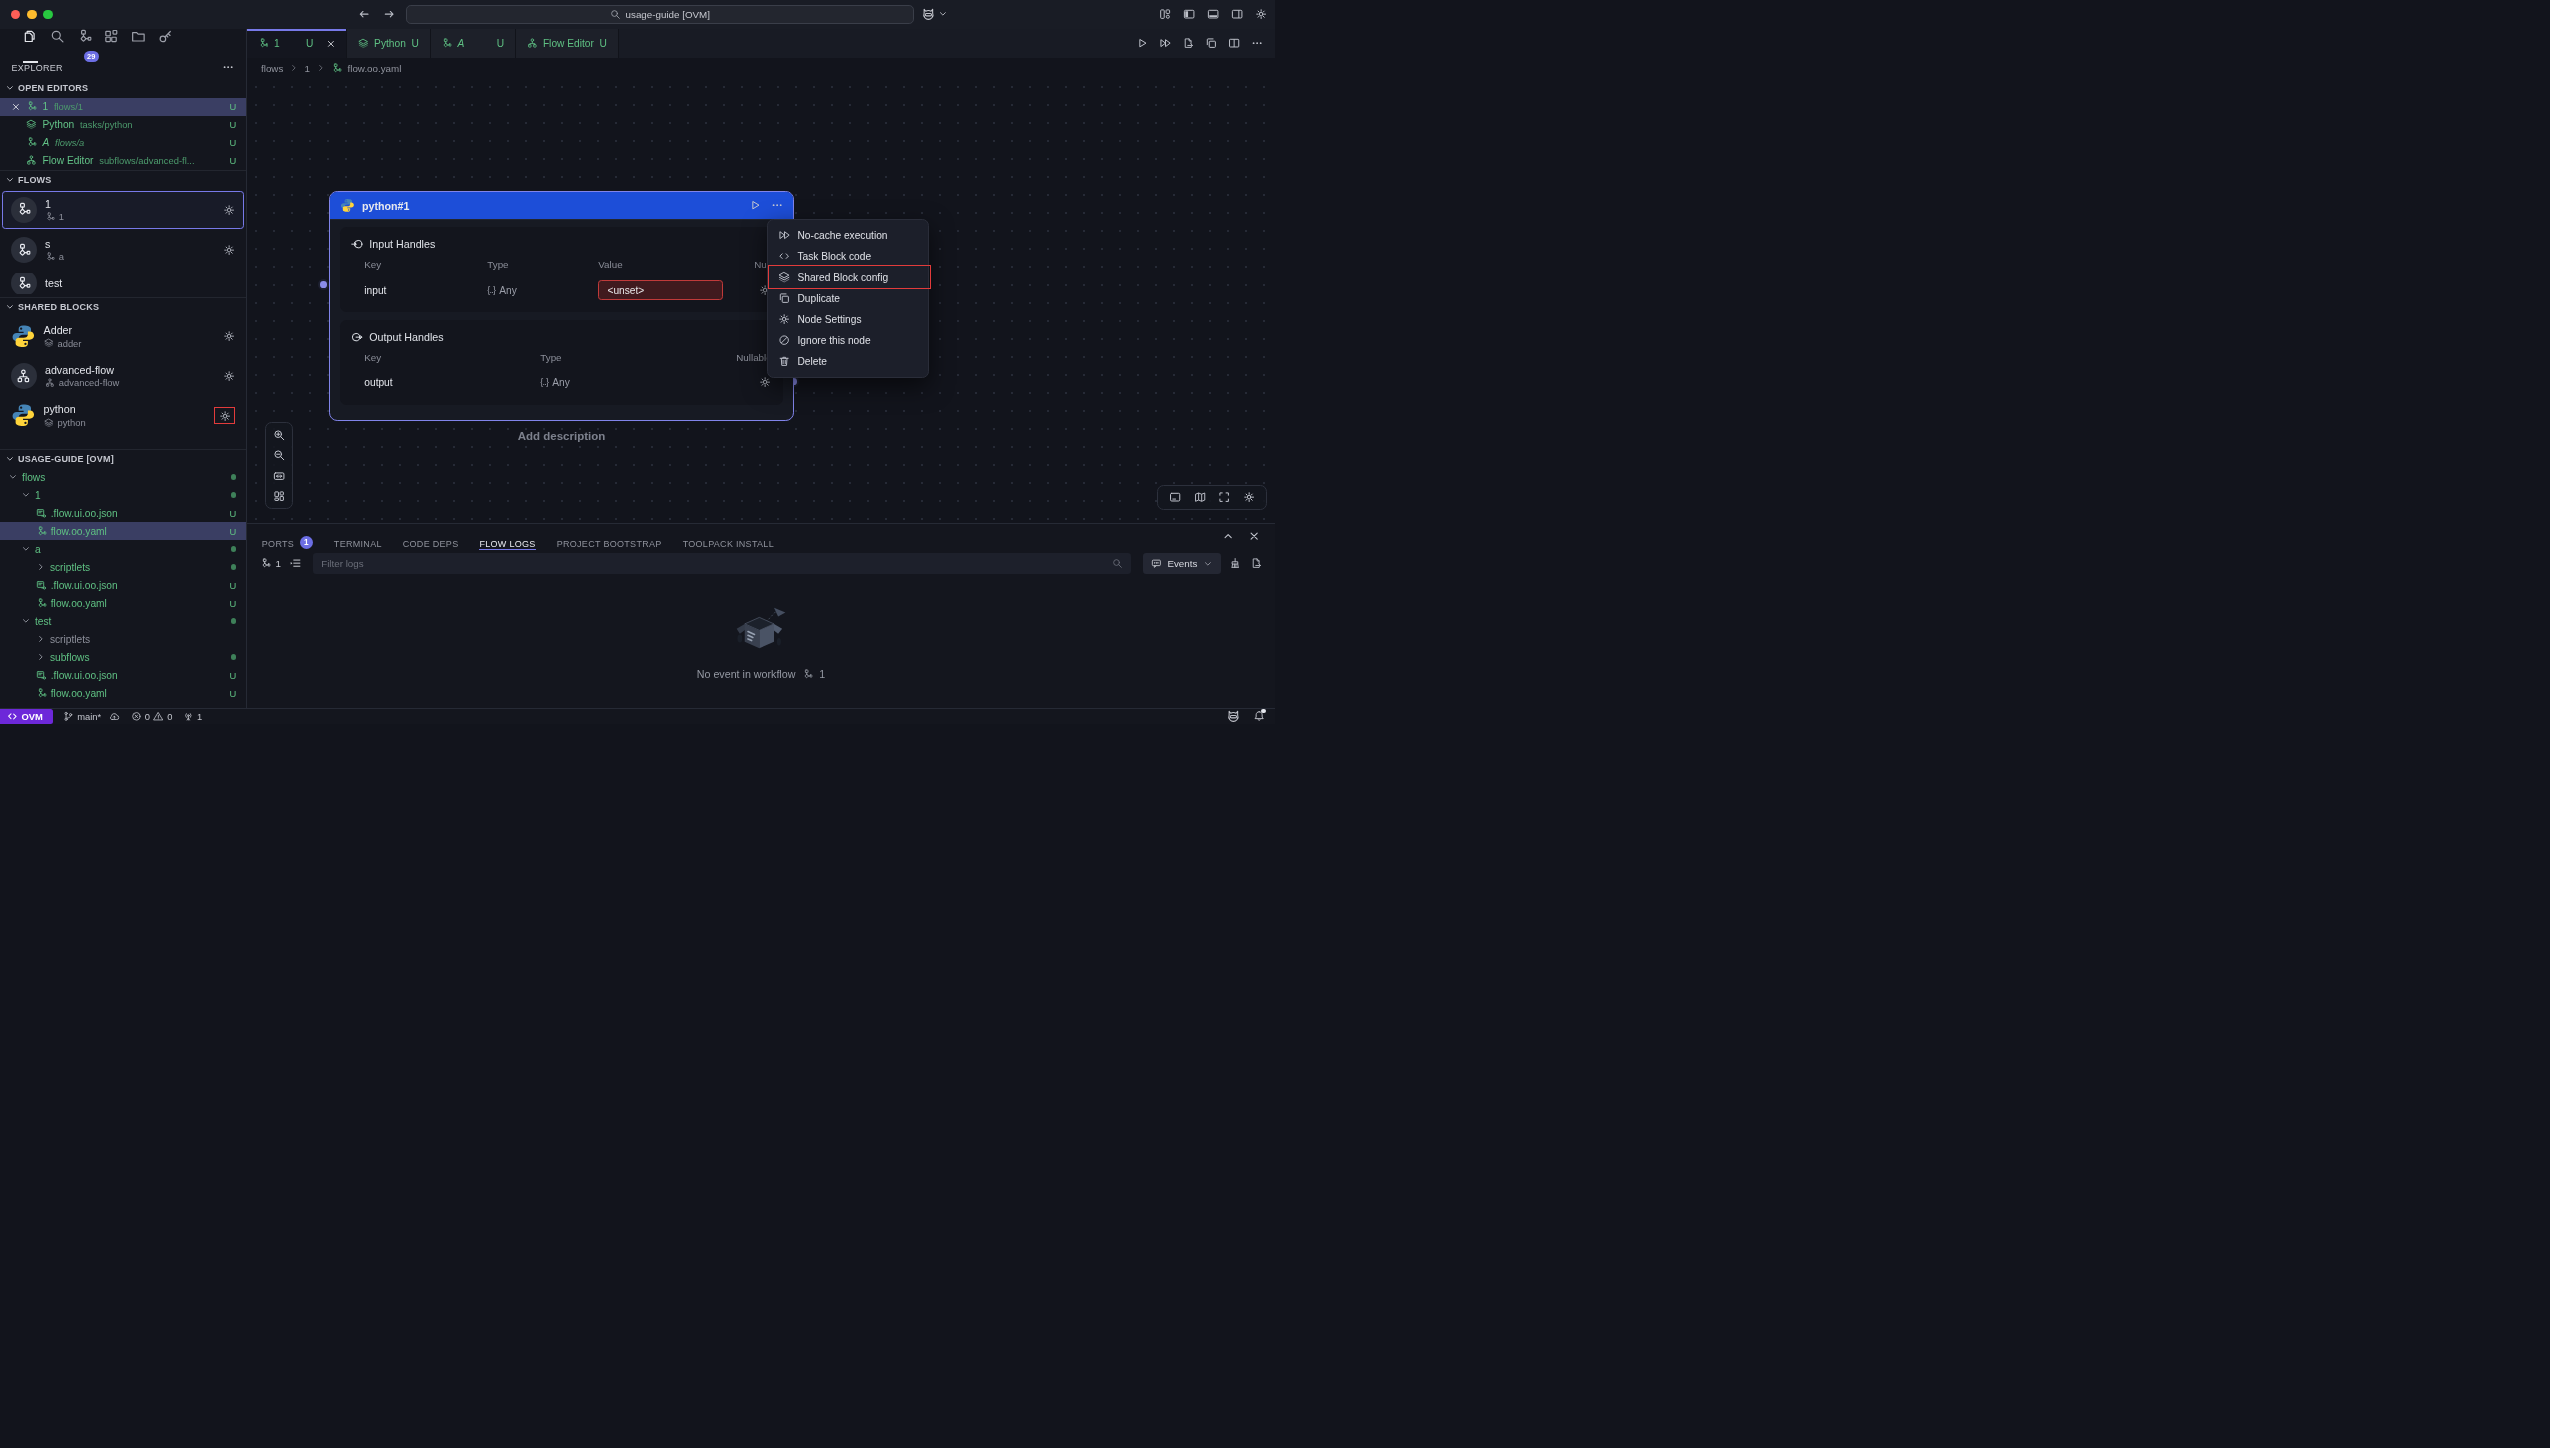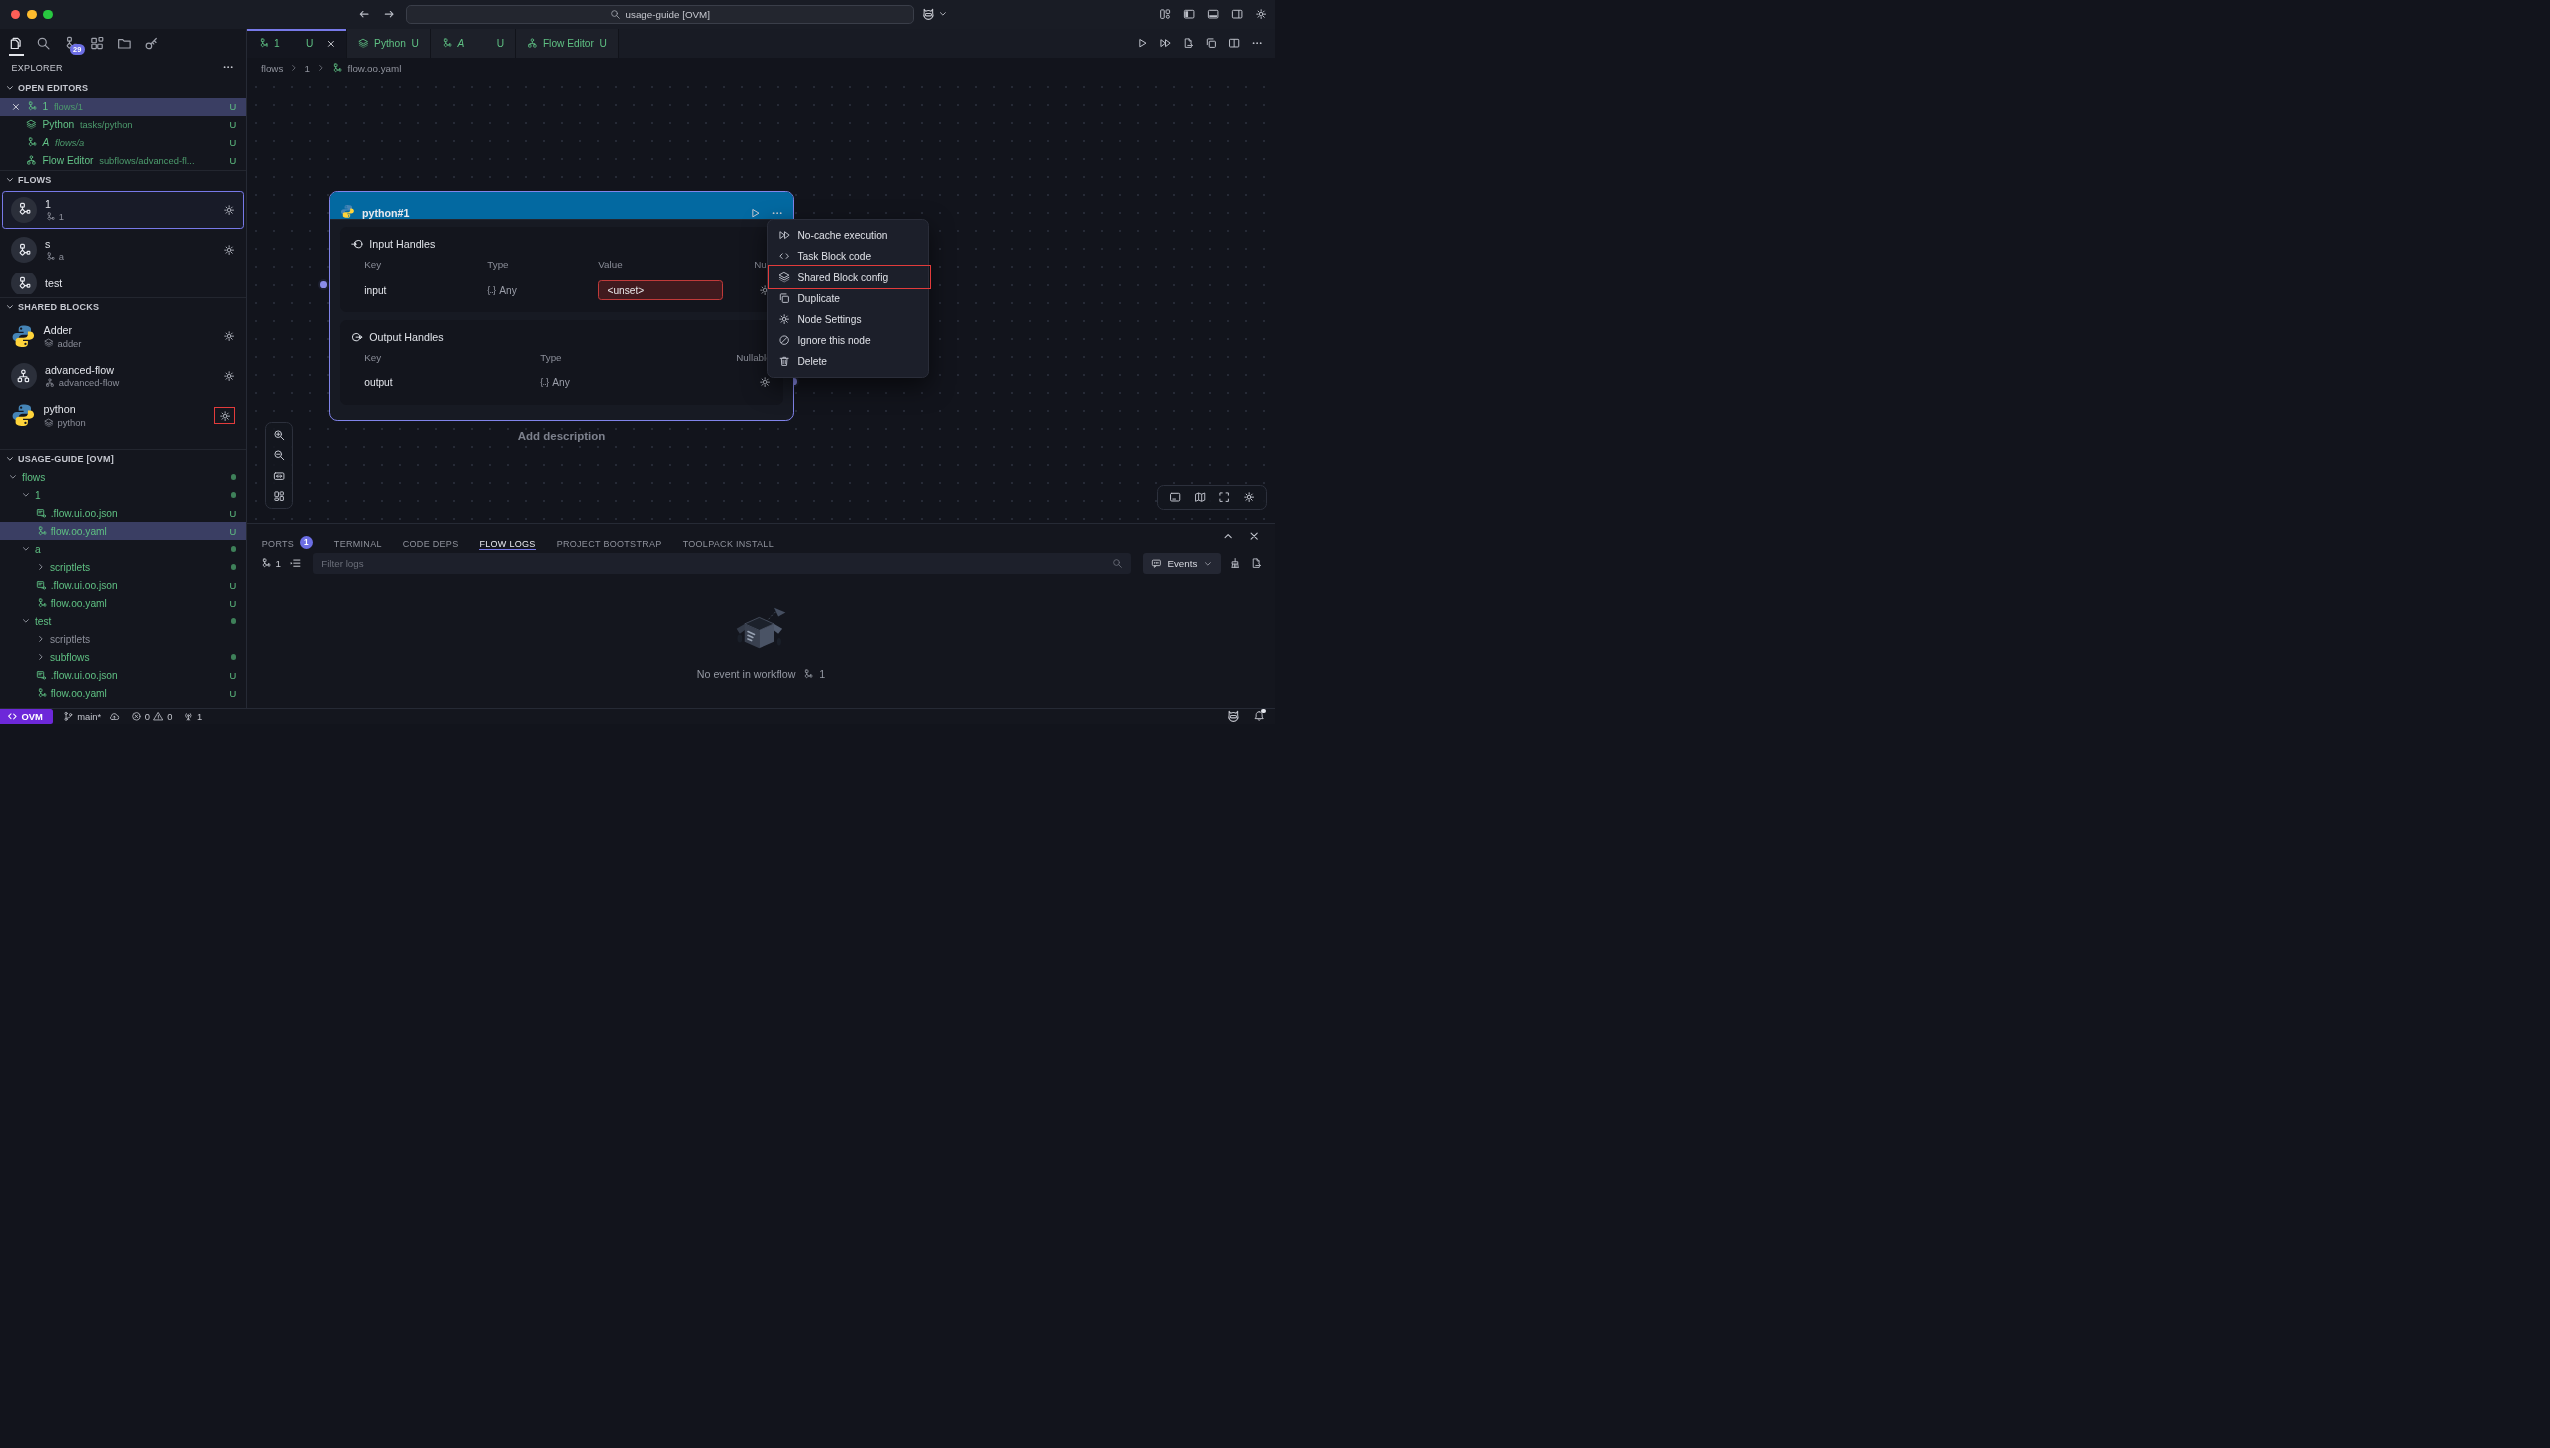--- a/index.html
+++ b/index.html
@@ -12,21 +12,21 @@
 
 .titlebar{position:absolute;top:0;left:0;right:0;height:29px;background:#191c25;display:flex;align-items:center;z-index:10}
 .lights{display:flex;gap:6.6px;padding-left:10.7px}
 .light{width:9.8px;height:9.8px;border-radius:50%}
 .navbtns{position:absolute;left:358px;top:0;height:29px;display:flex;align-items:center;gap:13px;color:#b9bcc5}
 .searchbox{position:absolute;left:406px;top:4.9px;width:508px;height:19px;background:#23262f;border:0.8px solid #3a3e49;border-radius:4.9px;display:flex;align-items:center;justify-content:center;gap:4.9px;color:#c6c8cf}
 .catdd{position:absolute;left:921px;top:6.6px;display:flex;align-items:center;gap:2.5px;color:#c6c8cf}
 .tbright{position:absolute;right:8.2px;top:0;height:29px;display:flex;align-items:center;gap:11.5px;color:#bec1ca}
 
 .sidebar{position:absolute;left:0;top:29px;width:247px;bottom:16.4px;background:#14161e;border-right:0.8px solid #262a35;overflow:hidden}
-.actrow{height:28px;display:flex;align-items:center;gap:12.3px;padding:0 9px;color:#9da0aa}
+.actrow{height:28px;display:flex;gap:12.3px;padding:0 23px;color:#9da0aa}
 .abtn{position:relative;display:flex}
 .abtn.on{color:#e4e6ec}
 .abtn.on::after{content:"";position:absolute;left:0;right:0;bottom:-5.7px;height:1.6px;background:#e4e6ec}
 .abadge{position:absolute;right:-6.6px;bottom:-4.9px;background:#6c6ee4;color:#fff;font-size:7.4px;border-radius:7.4px;padding:1.2px 3.3px;font-weight:700}
 .exhead{height:21px;display:flex;align-items:center;padding:0 11.5px;color:#c6c8d0;font-size:9px;letter-spacing:0.3px}
 .exhead .sp{flex:1}
 .sechead{height:19.7px;display:flex;align-items:center;gap:3.3px;padding:0 4.9px;font-weight:700;font-size:9px;color:#c6c8d0;letter-spacing:0.2px}
 .oerow{height:18px;display:flex;align-items:center;gap:5.7px;padding:0 9.8px 0 10.7px;font-size:10.2px}
 .oerow.sel{background:#3a3e63}
 .oerow .nm{color:#62c287}
@@ -60,21 +60,21 @@
 .tab{display:flex;align-items:center;gap:5.7px;padding:0 10.7px;font-size:10.2px;color:#5fc083;background:#1d2029;border-right:0.8px solid #11131a;position:relative}
 .tab.active{background:#14161f}
 .tab.active::before{content:"";position:absolute;top:0;left:0;right:0;height:1.6px;background:#7779e8}
 .tab .x{color:#e6e8ee;margin-left:6.6px;display:flex}
 .tabactions{margin-left:auto;display:flex;align-items:center;gap:10.7px;padding-right:11.5px;color:#bec1ca}
 .breadcrumb{height:20.5px;display:flex;align-items:center;gap:5.7px;padding-left:14px;font-size:9.8px;color:#90939d}
 .bsep{color:#6d707a}
 
 .canvas{position:absolute;left:0;top:49px;right:0;bottom:185px;background-color:#12141c;background-image:radial-gradient(circle,#262a36 0.9px,transparent 1.1px);background-size:18px 18px;overflow:hidden}
 .node{position:absolute;left:82px;top:113px;width:465px;height:230px;background:#171a23;border:1.6px solid #8184ea;border-radius:8.2px;z-index:2}
-.nhead{height:28px;display:flex;align-items:flex-end;gap:7.4px;padding:0 9.8px;background:#0369a1;border-bottom:0.8px solid #23262f;border-radius:6.6px 6.6px 0 0}
+.nhead{height:28px;display:flex;align-items:center;gap:7.4px;padding:0 9.8px;background:#1d4ed8;border-bottom:0.8px solid #23262f;border-radius:6.6px 6.6px 0 0}
 .ntitle{font-size:10.7px;font-weight:700;color:#e8e9ee}
 .nhact{margin-left:auto;display:flex;align-items:center;gap:9.8px;color:#c6c8d0}
 .ncard{margin:7.4px 9.8px;background:#13151d;border-radius:6.6px;padding:6.6px 11.5px}
 .nct{display:flex;align-items:center;gap:5.7px;font-size:10.7px;color:#dfe2e8;height:21px}
 .ngrid{display:grid;grid-template-columns:123px 111px 156px 1fr;align-items:center;padding-left:13px}
 .ngrid2{display:grid;grid-template-columns:176px 176px 1fr;align-items:center;padding-left:13px}
 .nhr{height:19.7px;color:#8b8e99;font-size:9.8px}
 .nvr{height:31px;font-size:10.2px}
 .c4{justify-self:end}
 .key{color:#e4e6ec}

